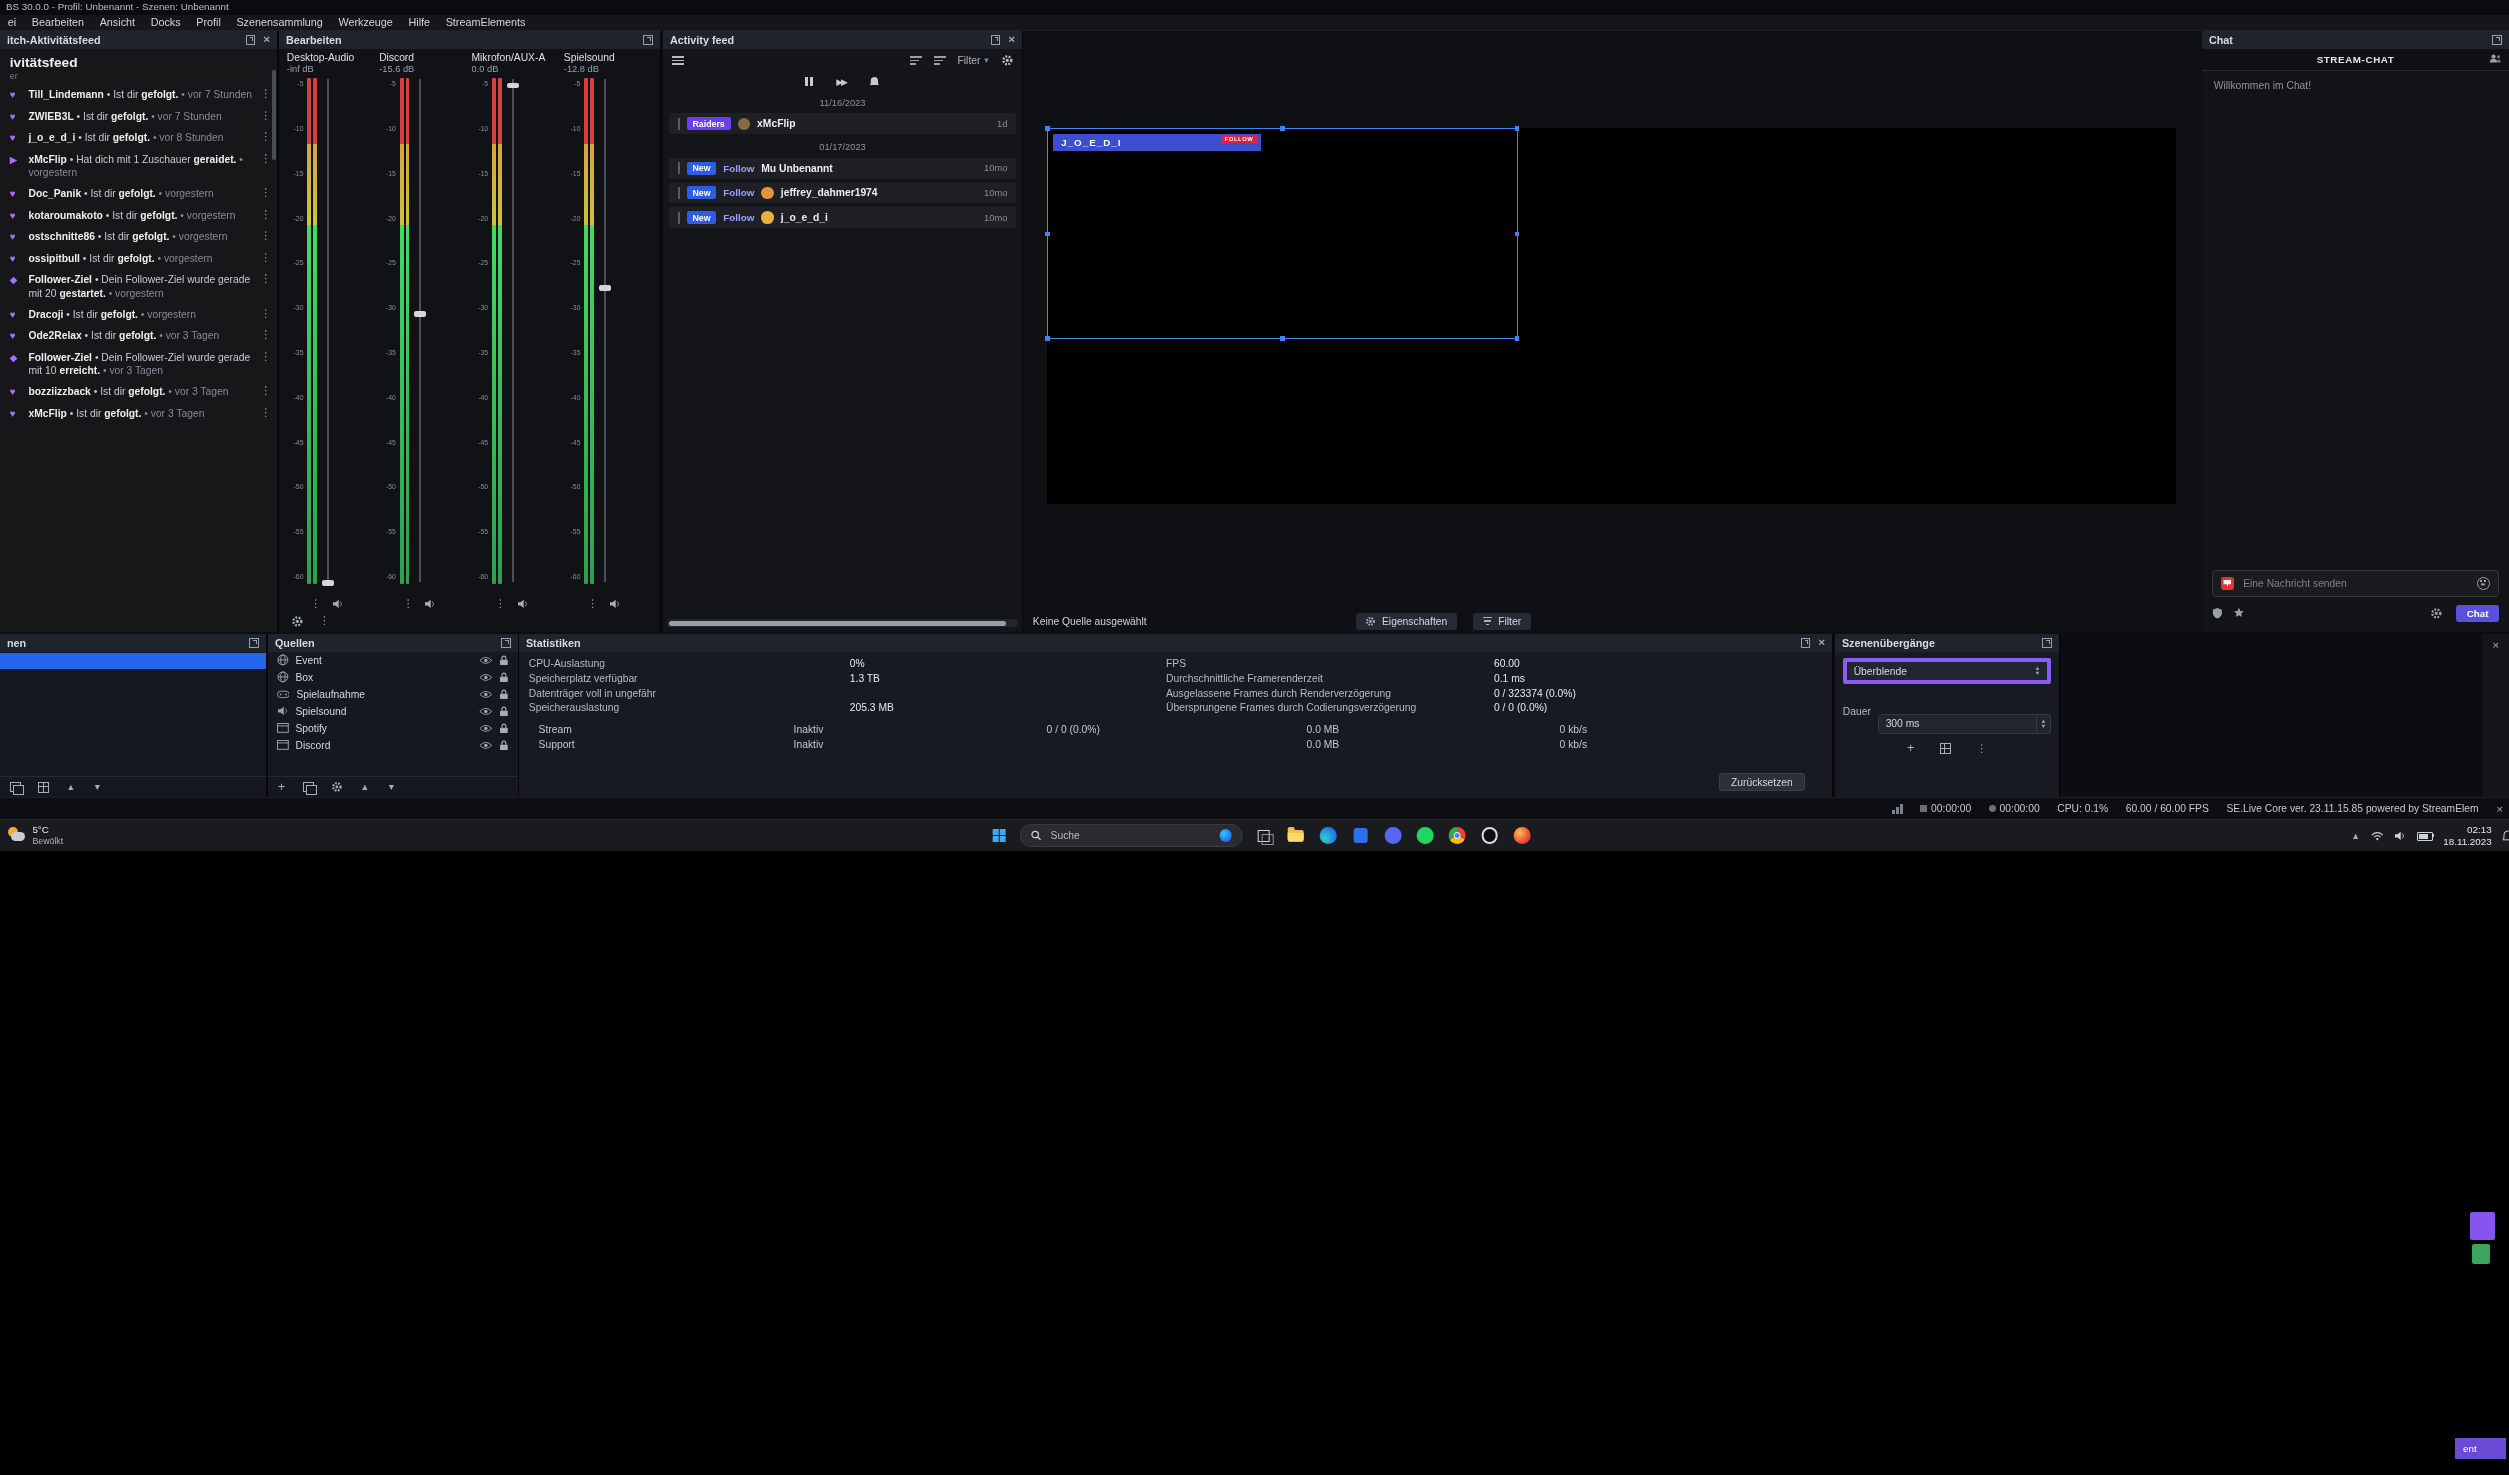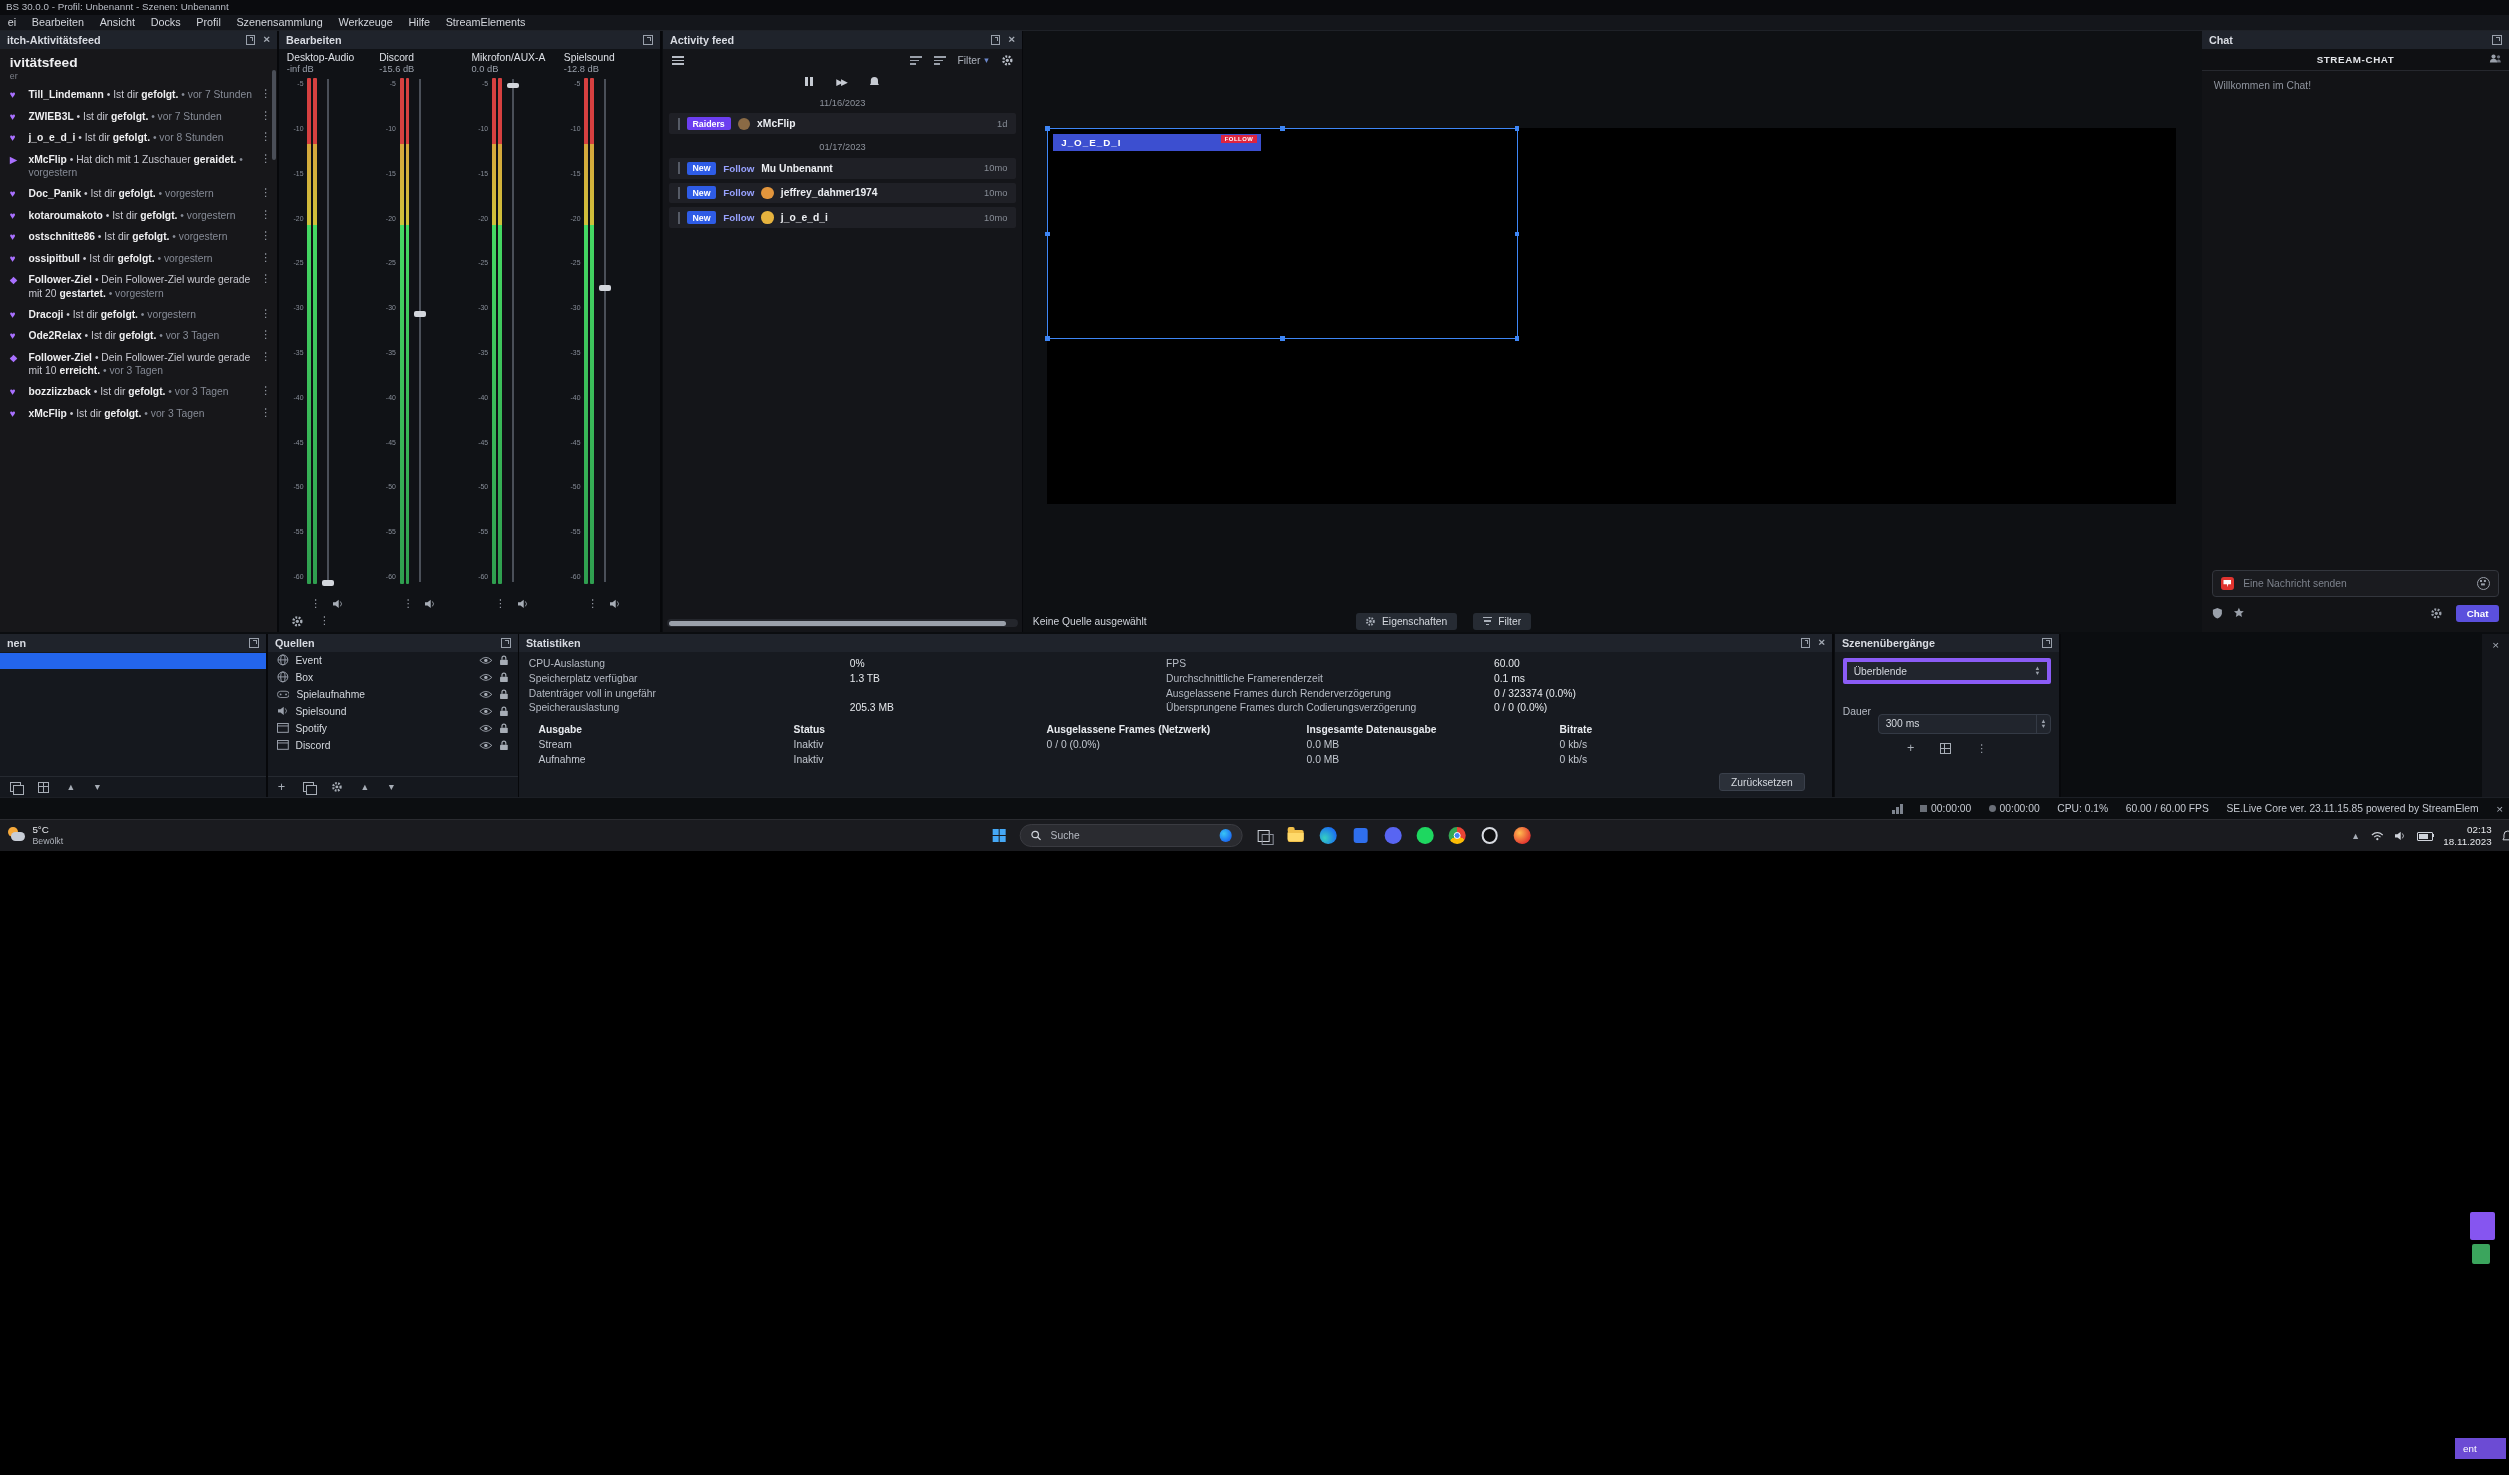--- a/index.html
+++ b/index.html
@@ -867,39 +867,31 @@
               <div class="stat-line">
                 <span class="stat-label">Ausgelassene Frames durch Renderverzögerung</span>
                 <span class="stat-value">0 / 323374 (0.0%)</span>
               </div>
               <div class="stat-line">
                 <span class="stat-label">Übersprungene Frames durch Codierungsverzögerung</span>
                 <span class="stat-value">0 / 0 (0.0%)</span>
               </div>
             </div>
           <div class="stats-table">
-            <div class="st-row st-head">
-
-            <span>Ausgabe</span>
-                <span>Status</span>
-                <span>Ausgelassene Frames (Netzwerk)</span>
-                <span>Insgesamte Datenausgabe</span>
-                <span>Bitrate</span>
-              </div>
             <div>
 
             <div class="st-row">
                   <span>Stream</span>
                   <span>Inaktiv</span>
                   <span>0 / 0 (0.0%)</span>
                   <span>0.0 MB</span>
                   <span>0 kb/s</span>
                 </div>
                 <div class="st-row">
-                  <span>Aufnahme</span>
+                  <span>Support</span>
                   <span>Inaktiv</span>
                   <span></span>
                   <span>0.0 MB</span>
                   <span>0 kb/s</span>
                 </div>
               </div>
           </div>
           <span class="reset-btn">Zurücksetzen</span>
         </div>
       </div>

